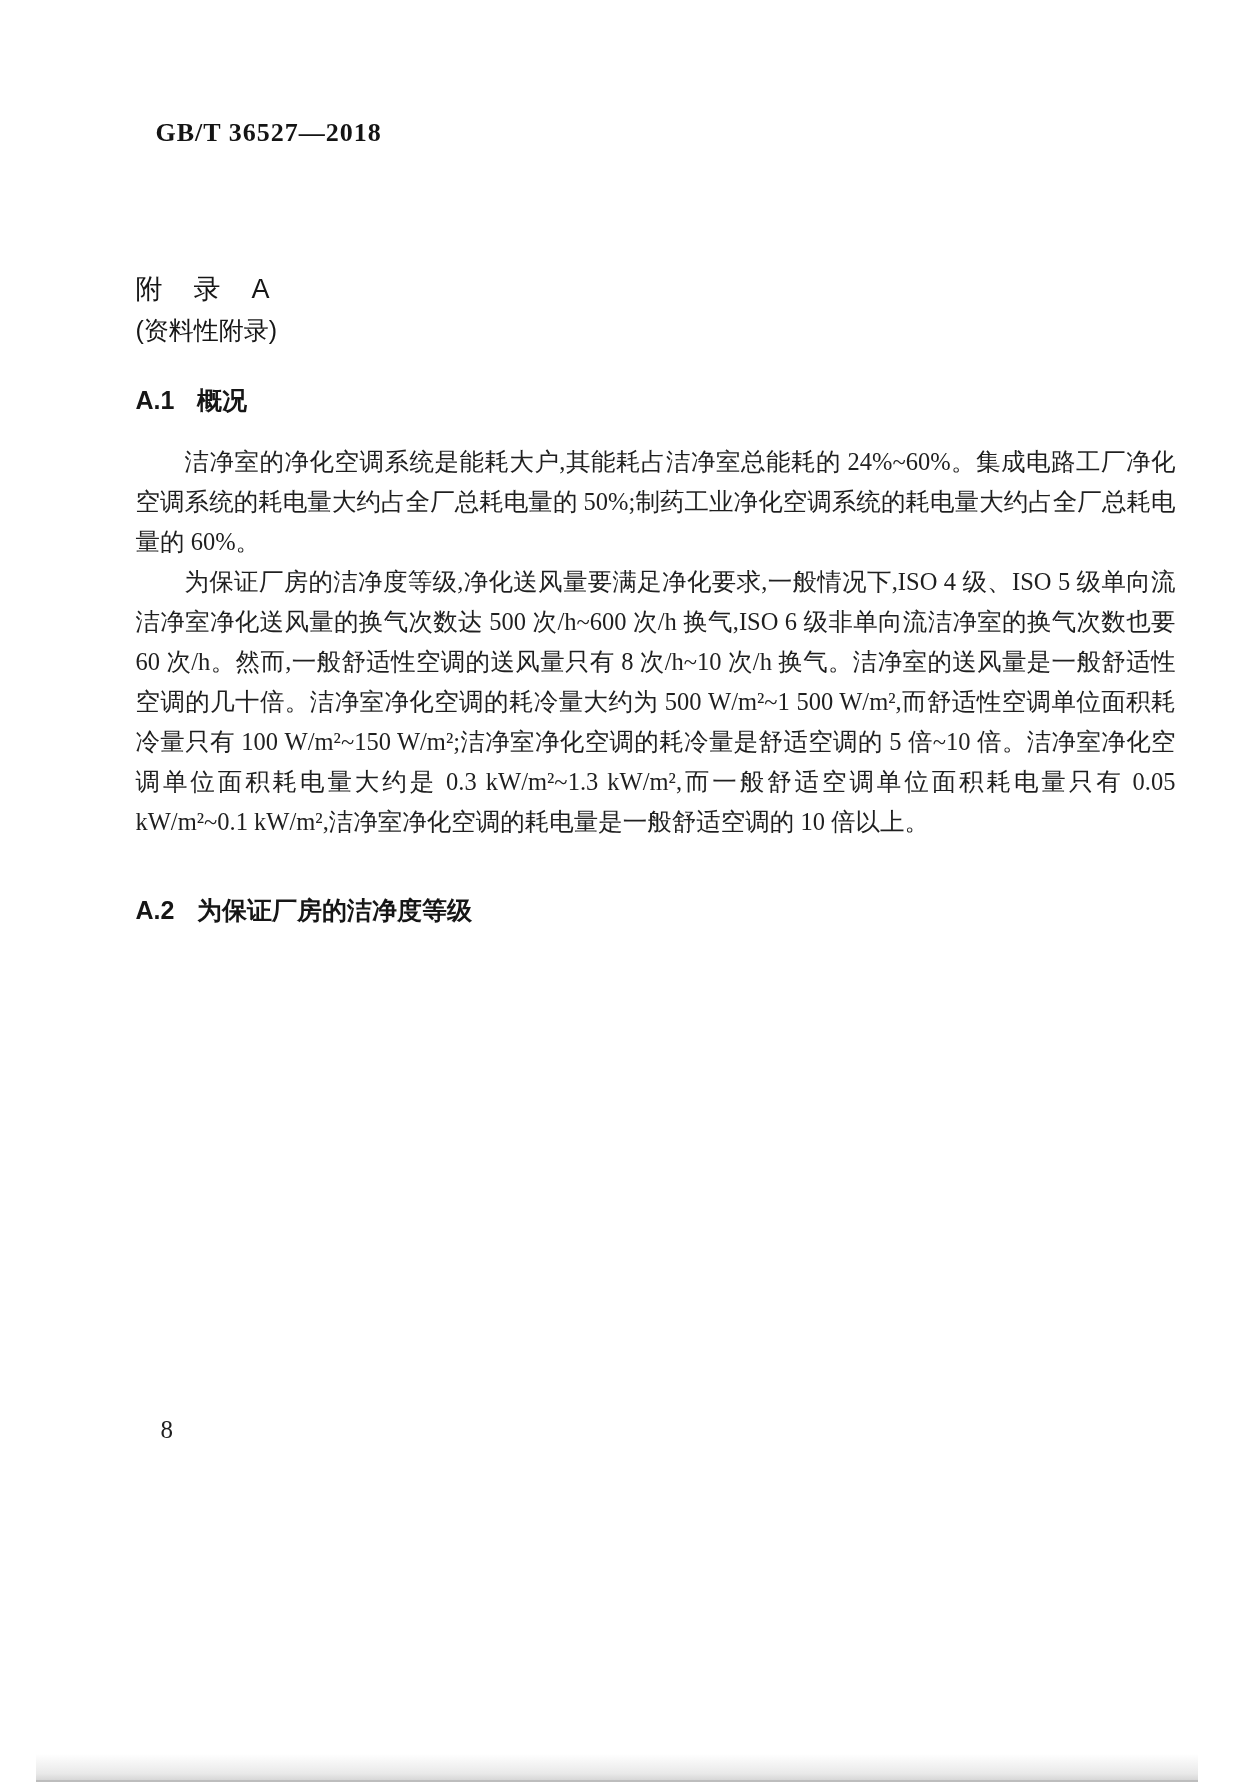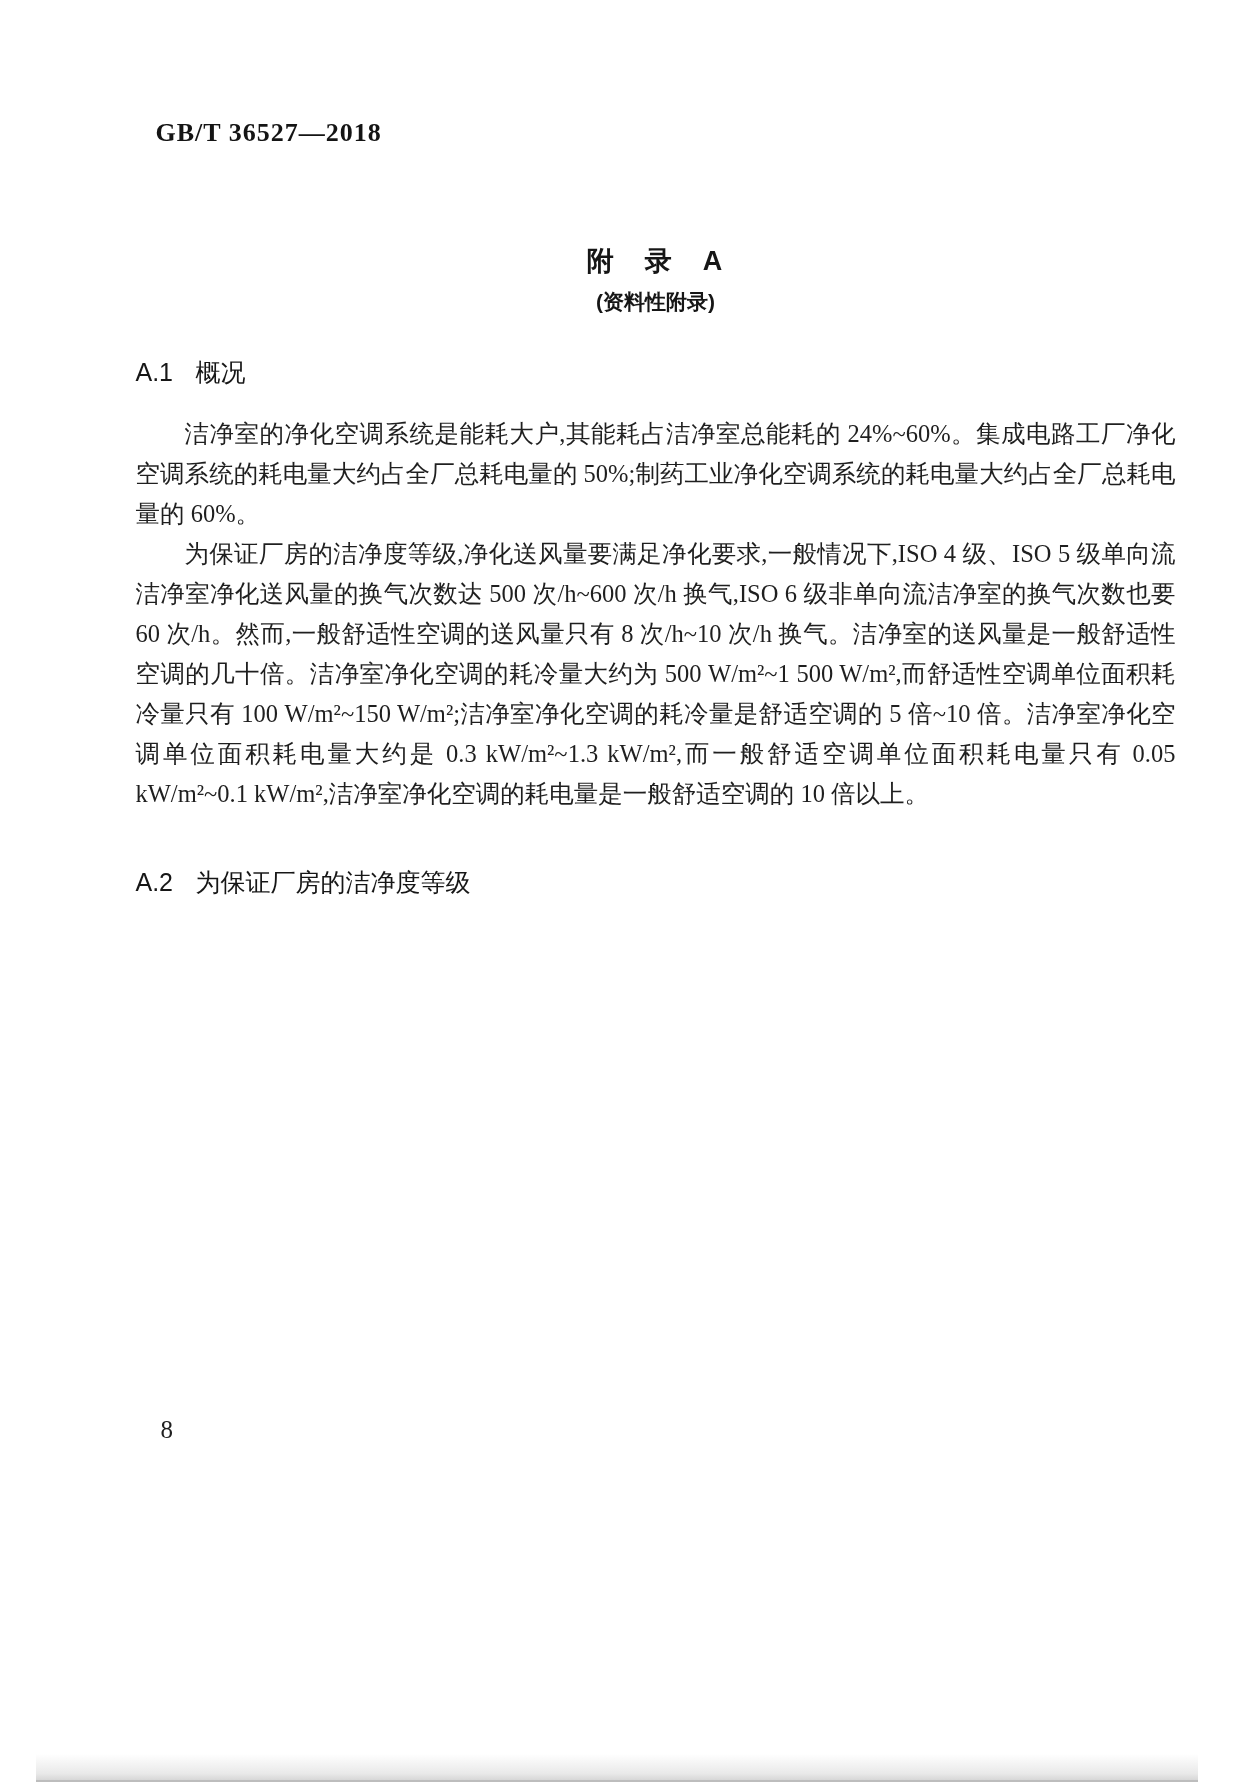--- a/index.html
+++ b/index.html
@@ -24,33 +24,33 @@
     letter-spacing: 1px;
     color: #141414;
   }
   .content {
     position: absolute;
     top: 240px;
     left: 100px;
     width: 1040px;
   }
   .title-block {
-    text-align: center;
     font-family: "Liberation Sans", "DejaVu Sans", sans-serif;
-    font-weight: bold;
+    font-weight: normal;
     color: #161616;
+    margin-top: 28px;
   }
   .title-line1 { font-size: 27px; line-height: 42px; letter-spacing: 2px; }
-  .title-line2 { font-size: 21px; line-height: 40px; }
+  .title-line2 { font-size: 25px; line-height: 40px; }
   .title-line3 { font-size: 26px; line-height: 40px; letter-spacing: 1px; }
   .sec-heading {
     margin-top: 34px;
     margin-bottom: 26px;
     font-family: "Liberation Sans", "DejaVu Sans", sans-serif;
-    font-weight: normal;
+    font-weight: bold;
     font-size: 25px;
     line-height: 32px;
     color: #161616;
   }
   .sec-heading .sec-num { margin-right: 0.9em; }
   .sec-heading.second { margin-top: 52px; }
   .body-para {
     font-size: 24.5px;
     line-height: 40px;
     text-align: justify;

